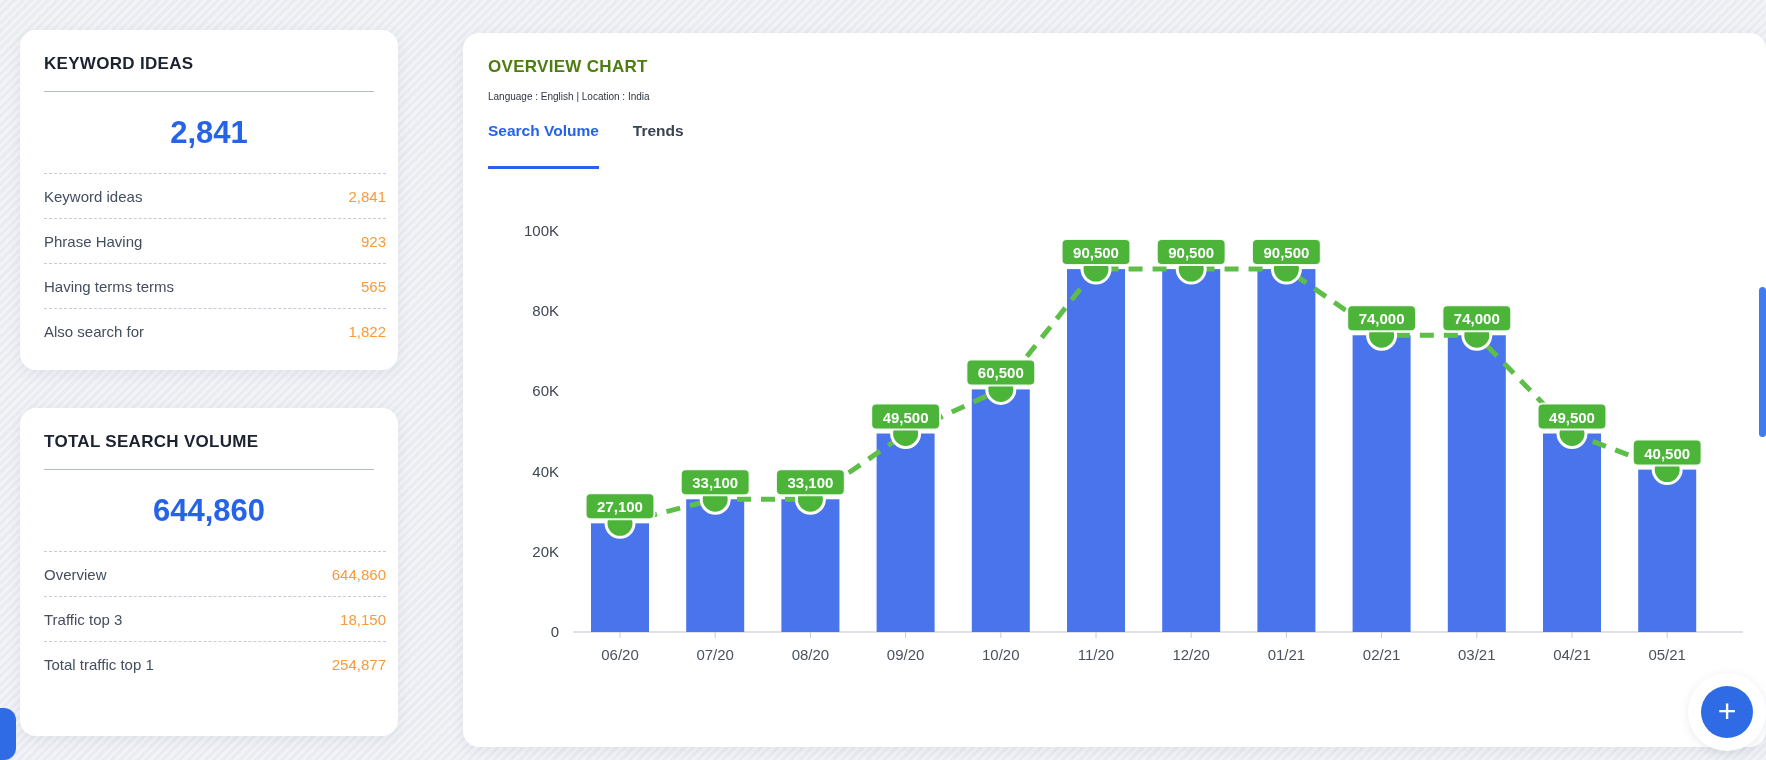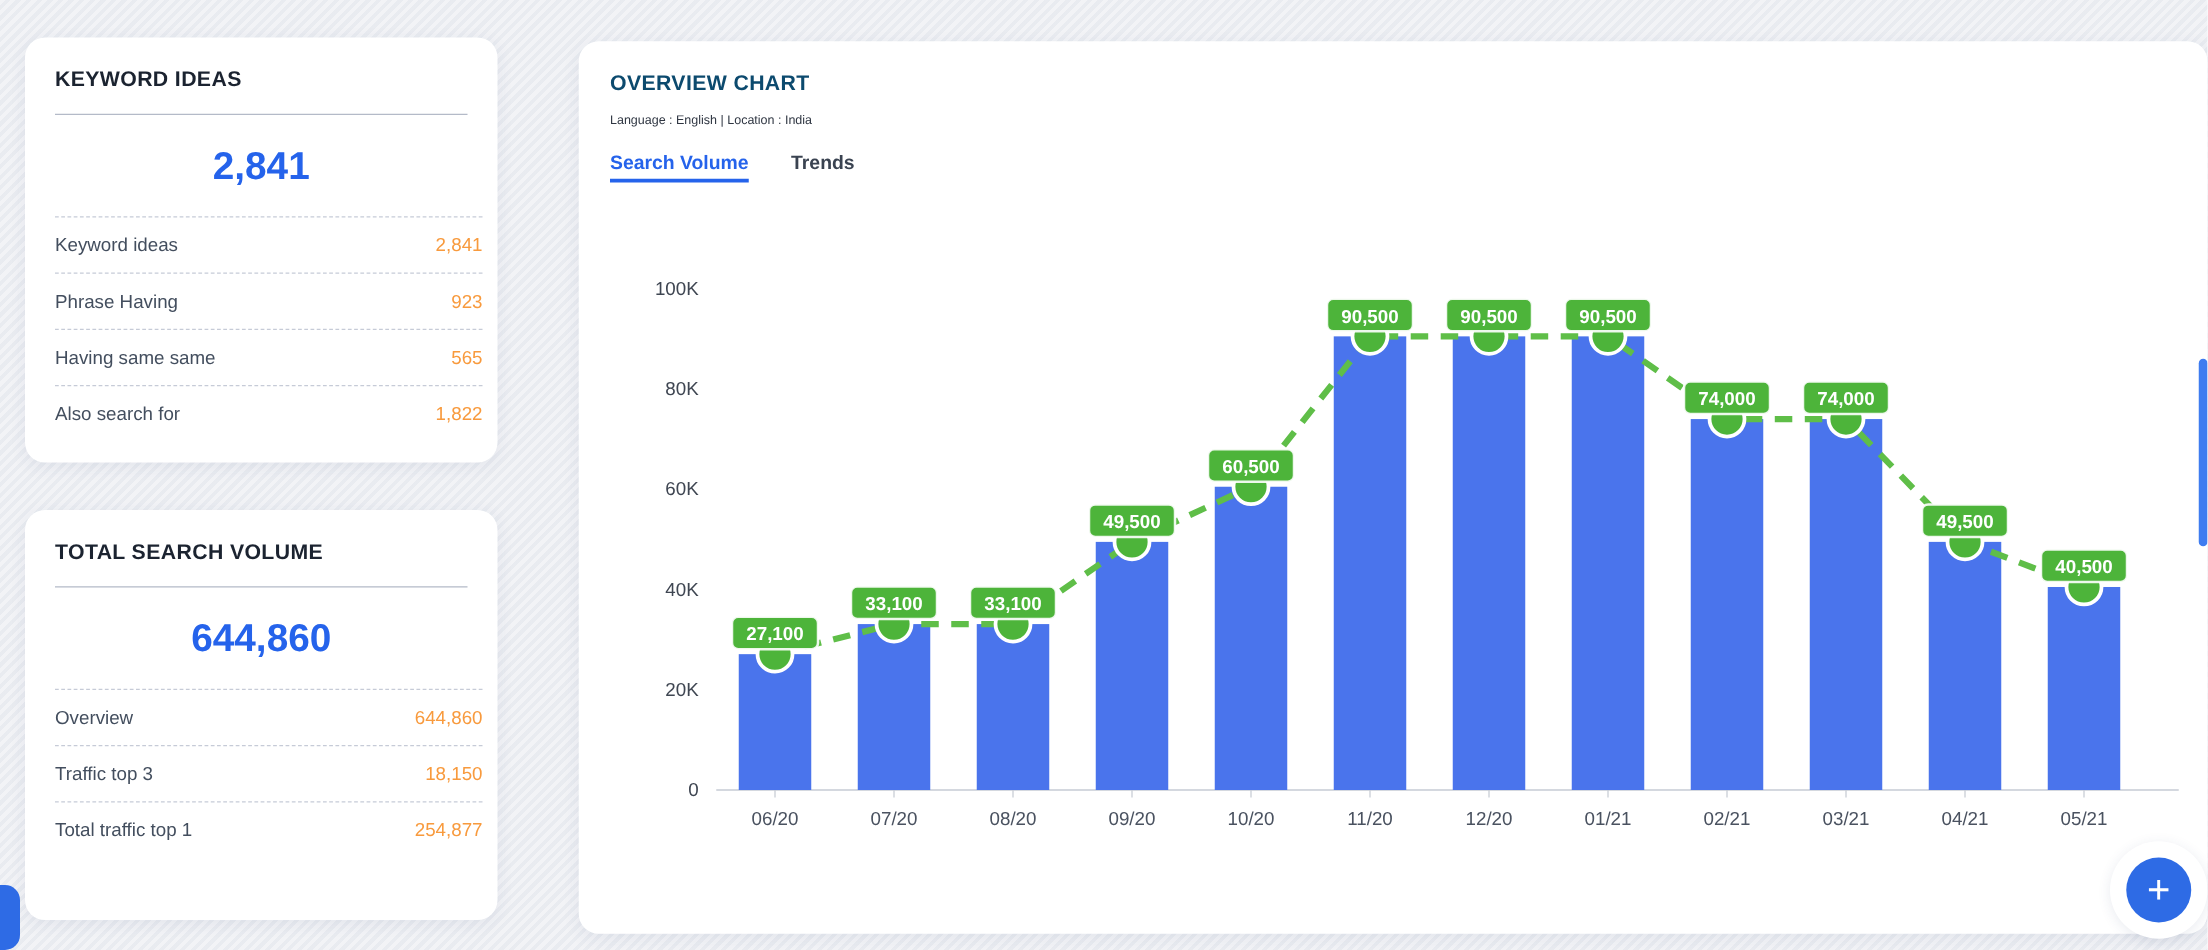--- a/index.html
+++ b/index.html
@@ -34,26 +34,26 @@
   .stat-row {
     height:45px; display:flex; align-items:center; justify-content:space-between;
     border-bottom:1px dashed #c6cbd7; cursor:pointer;
   }
   .stat-row:last-child { border-bottom:none; }
   .row-label { font-size:15px; color:#434e5e; }
   .row-value { font-size:15px; color:var(--orange,#f89a3d); }
   
   #chart-card { left:463px; top:33px; width:1303px; height:714px; border-radius:16px; }
   .chart-head { padding:24px 0 0 25px; }
-  .chart-title { font-size:17px; font-weight:700; letter-spacing:.3px; color:#0c4a6e; }
+  .chart-title { font-size:17px; font-weight:700; letter-spacing:.3px; color:#4d7c0f; }
   .chart-subtitle { font-size:10px; color:#2f3642; margin-top:14px; }
   .tabs { display:flex; gap:34px; margin-top:20px; }
   .tab {
     font-size:15.5px; font-weight:700; color:#3a4351;
-    padding-bottom:3px; cursor:pointer; border-bottom:3px solid transparent;
+    padding-bottom:26px; cursor:pointer; border-bottom:3px solid transparent;
   }
   .tab.active { color:var(--accent-blue,#2563eb); border-bottom-color:var(--accent-blue,#2563eb); }
   .chart-svg { position:absolute; left:0; top:130px; width:1303px; height:584px; overflow:visible; font-family:inherit; }
   
   .fab-halo {
     position:absolute; left:1688px; top:673px; width:78px; height:78px;
     background:#fff; border-radius:50%; box-shadow:0 2px 10px rgba(40,60,110,.10);
     display:flex; align-items:center; justify-content:center; z-index:5;
   }
   .fab {
@@ -83,21 +83,21 @@
   <div class="rows">
     <div class="stat-row">
       <span class="row-label">Keyword ideas</span>
       <span class="row-value">2,841</span>
     </div>
     <div class="stat-row">
       <span class="row-label">Phrase Having</span>
       <span class="row-value">923</span>
     </div>
     <div class="stat-row">
-      <span class="row-label">Having same same</span>
+      <span class="row-label">Having terms terms</span>
       <span class="row-value">565</span>
     </div>
     <div class="stat-row">
       <span class="row-label">Also search for</span>
       <span class="row-value">1,822</span>
     </div>
   </div>
 </section>
 
 <section class="card stat-card" id="card-total-volume">

